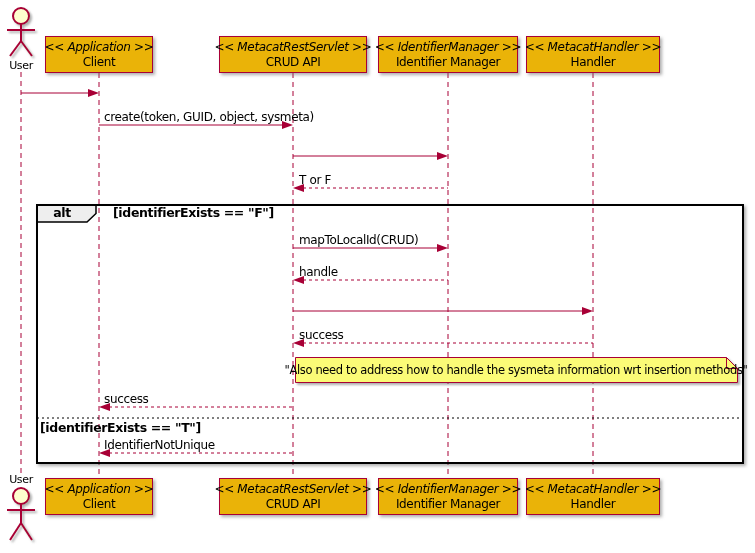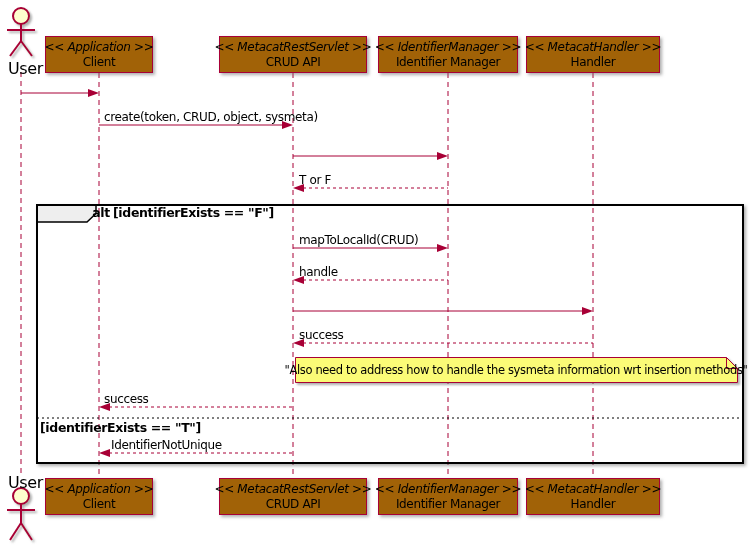--- a/index.html
+++ b/index.html
@@ -4,43 +4,43 @@
 <style>
   html,body{margin:0;padding:0;background:#ffffff;}
   #stage{
     position:relative;width:755px;height:553px;background:#ffffff;overflow:hidden;
     font-family:"DejaVu Sans","Liberation Sans",sans-serif;color:#000;
     letter-spacing:-0.35px;
   }
   #vec{position:absolute;left:0;top:0;z-index:1;}
   .pbox{
     position:absolute;z-index:2;box-sizing:border-box;
-    background:#a16207;border:1.6px solid #A80036;
+    background:#eab308;border:1.6px solid #A80036;
     box-shadow:2px 2px 3px rgba(110,110,110,0.55);
     display:flex;flex-direction:column;align-items:center;justify-content:center;
     font-size:12px;line-height:15px;text-align:center;white-space:nowrap;
   }
   .pbox .stereo{font-style:italic;}
   .pbox-top{top:36px;height:37px;}
   .pbox-bottom{top:478px;height:37px;}
   .msg-label{
     position:absolute;z-index:2;font-size:12px;line-height:14px;white-space:nowrap;
   }
   .actor-label{
-    position:absolute;z-index:2;font-size:16px;width:44px;text-align:right;white-space:nowrap;
+    position:absolute;z-index:2;font-size:11px;width:44px;text-align:center;white-space:nowrap;
   }
   .frame{
     position:absolute;z-index:2;box-sizing:border-box;
     left:36px;top:204px;width:708px;height:260px;
     border:2px solid #000;background:transparent;
     box-shadow:2px 2px 3px rgba(110,110,110,0.55);
   }
   .alt-op{
     position:absolute;z-index:3;left:36px;top:205px;width:52px;
-    font-size:12.5px;font-weight:bold;text-align:center;line-height:16px;padding-left:39px;
+    font-size:12.5px;font-weight:bold;text-align:center;line-height:16px;
   }
   .guard{
     position:absolute;z-index:3;font-size:12.5px;font-weight:bold;line-height:16px;white-space:nowrap;
   }
   .guard-1{left:113px;top:205px;}
   .guard-2{left:40px;top:420px;}
   .note-text{
     position:absolute;z-index:3;left:296px;top:358px;width:440px;height:24px;
     display:flex;align-items:center;justify-content:center;
     font-size:11.5px;white-space:nowrap;
@@ -172,21 +172,21 @@
   <div class="actor-label" style="left:-1px;top:59px;">User</div>
   <div class="actor-label" style="left:-1px;top:473px;">User</div>
 
   <div class="frame"></div>
   <div class="alt-op">alt</div>
   <div class="guard guard-1">[identifierExists == "F"]</div>
   <div class="guard guard-2">[identifierExists == "T"]</div>
 
   <div class="note-text">"Also need to address how to handle the sysmeta information wrt insertion methods"</div>
 
-  <div class="msg-label" style="left:104px;top:110px;">create(token, CRUD, object, sysmeta)</div>
+  <div class="msg-label" style="left:104px;top:110px;">create(token, GUID, object, sysmeta)</div>
   <div class="msg-label" style="left:299px;top:173px;">T or F</div>
   <div class="msg-label" style="left:299px;top:233px;">mapToLocalId(CRUD)</div>
   <div class="msg-label" style="left:299px;top:265px;">handle</div>
   <div class="msg-label" style="left:299px;top:328px;">success</div>
   <div class="msg-label" style="left:104px;top:392px;">success</div>
-  <div class="msg-label" style="left:104px;top:438px;margin-left:7px;">IdentifierNotUnique</div>
+  <div class="msg-label" style="left:104px;top:438px;">IdentifierNotUnique</div>
 
 </div>
 
 </body></html>

